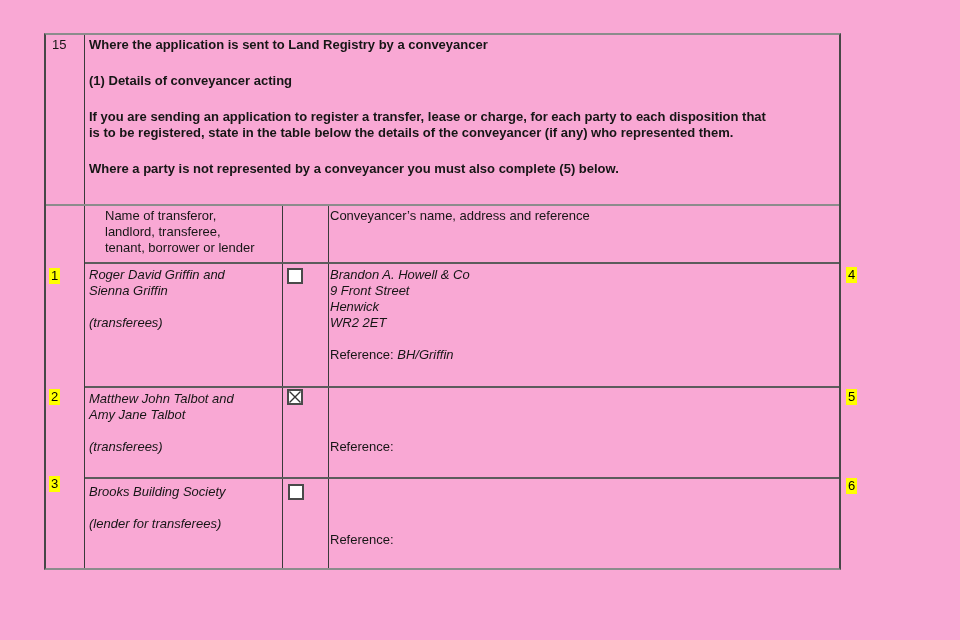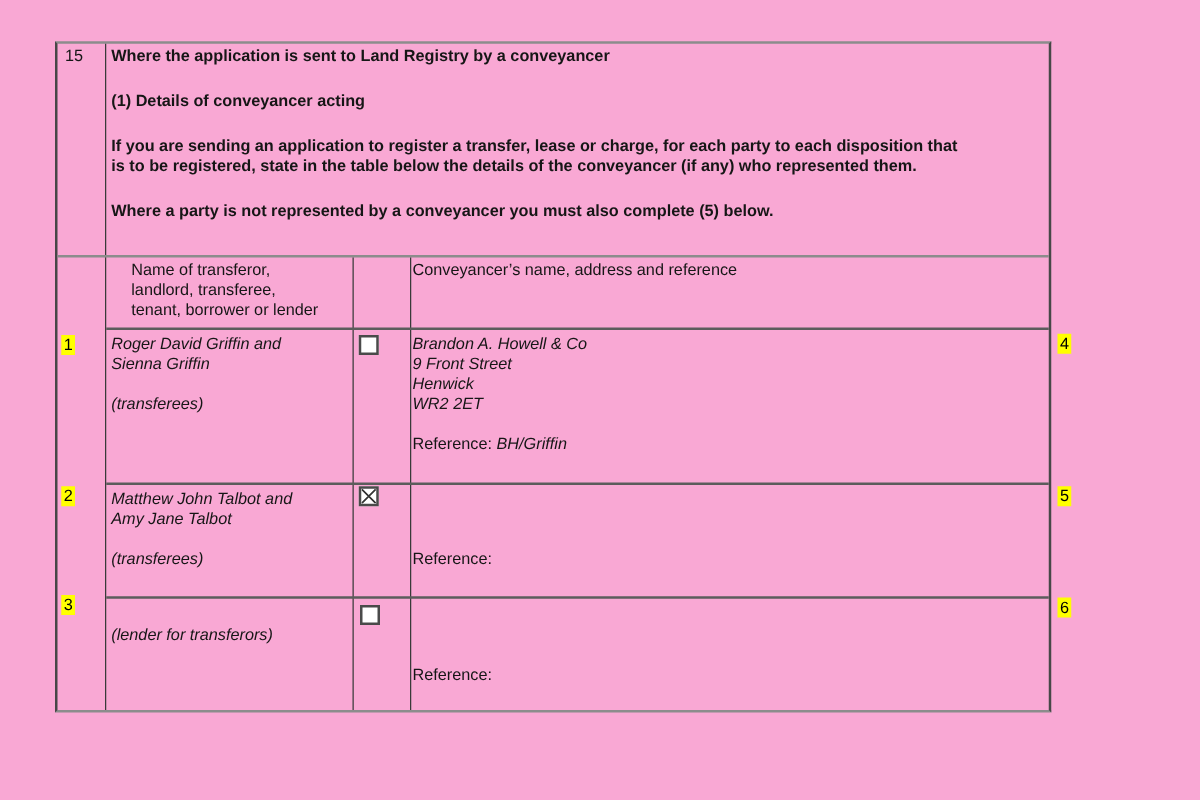--- a/index.html
+++ b/index.html
@@ -112,21 +112,22 @@
     <svg width="12" height="12" viewBox="0 0 12 12">
       <path d="M0.5 0.5 L11.5 11.5 M11.5 0.5 L0.5 11.5" stroke="#333333" stroke-width="1.4" fill="none"></path>
     </svg>
   </div>
   <div class="abs" style="left:330px; top:439px; width:500px;">
     <span>Reference:</span>
     <span class="ital"></span>
   </div>
 
   <div class="abs" style="left:89px; top:484px; width:185px;">
-    <div class="party-role ital">(lender for transferors)</div>
+    <div class="txt ital">Brooks Building Society</div>
+    <div class="party-role ital">(lender for transferees)</div>
   </div>
   <div class="abs checkbox" style="left:288px; top:484px;" data-checked="false">
     
   </div>
   <div class="abs" style="left:330px; top:532px; width:500px;">
     <span>Reference:</span>
     <span class="ital"></span>
   </div>
 
   <span class="abs marker" style="left:49px; top:268px; background:#ffff00;">1</span>

